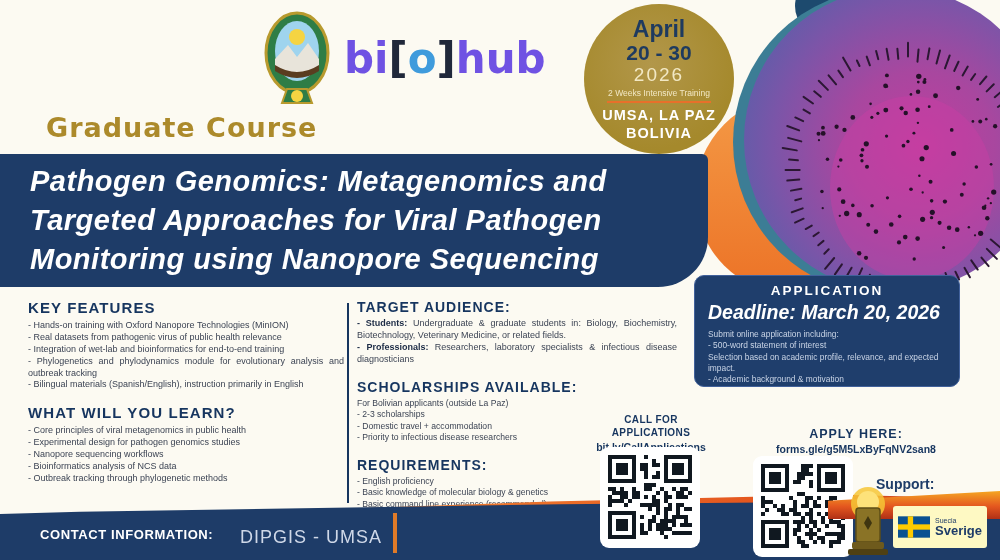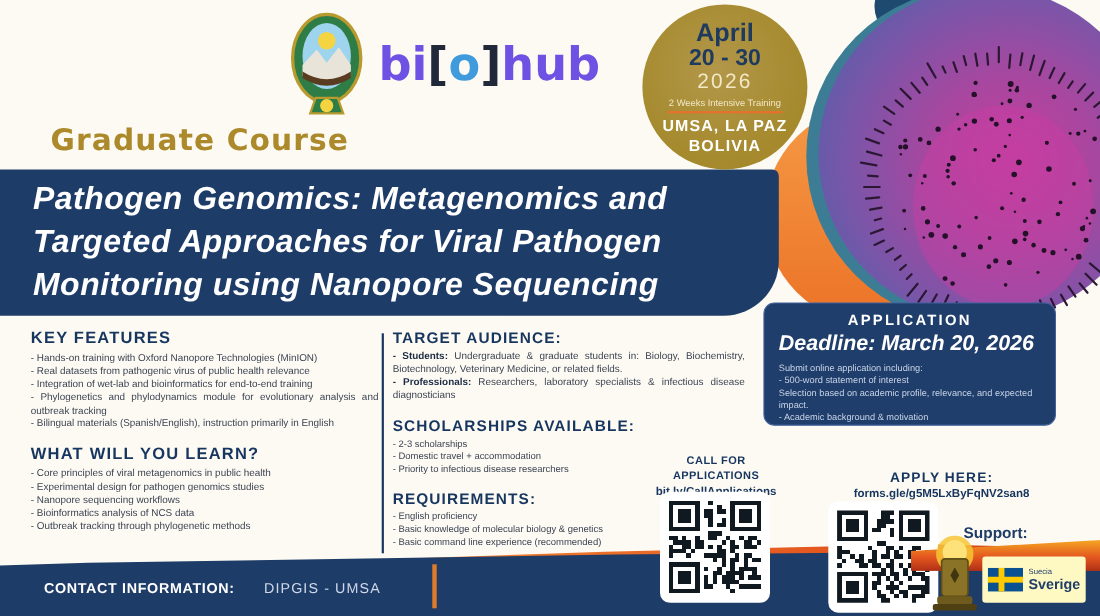--- a/index.html
+++ b/index.html
@@ -61,21 +61,21 @@
   
   .stripe-orange { position:absolute; left:0; top:492px; width:1000px; height:68px; z-index:2;
     background:linear-gradient(90deg,#e87426,#f08030 40%,#e4571f 75%,#c8401c);
     clip-path:polygon(0 42%,55% 14%,84% 4%,100% 10%,100% 100%,0 100%); }
   .band-navy { position:absolute; left:0; top:498px; width:1000px; height:62px; background:#1e3c68; z-index:3;
     clip-path:polygon(0 26%,8% 22%,56% 10%,100% 4%,100% 100%,0 100%); }
   .sunset { position:absolute; left:828px; top:491px; width:172px; height:28px; z-index:4;
     background:linear-gradient(180deg,#f5a623,#e4571f 55%,#b03016); clip-path:polygon(0 35%,100% 0,100% 100%,0 100%); }
   .contact-label { position:absolute; left:40px; top:527px; color:#fff; font-size:13px; font-weight:800;
     letter-spacing:.6px; z-index:5; }
-  .contact-value { position:absolute; left:240px; top:527px; color:#cfd8e8; font-size:13px; letter-spacing:1px; z-index:5; }
+  .contact-value { position:absolute; left:240px; top:527px; color:#cfd8e8; font-size:18px; letter-spacing:1px; z-index:5; }
   .contact-div { position:absolute; left:393px; top:513px; width:4px; height:40px; background:#e07b28; z-index:5; }
 
   .support-label { position:absolute; left:876px; top:476px; color:#1e3c68; font-size:14px; font-weight:800; z-index:3; }
   .trophy { position:absolute; left:840px; top:486px; width:56px; height:72px; z-index:6; }
   .sweden { position:absolute; left:893px; top:506px; width:94px; height:42px; background:#fef9c3; border-radius:3px;
     z-index:6; display:flex; align-items:center; gap:5px; padding:4px 5px; }
   .sw-txt { line-height:1.05; }
   .sw-small { font-size:7px; color:#1e3c68; }
   .sw-big { font-size:13px; font-weight:bold; color:#1e3c68; }
 </style>
@@ -323,20 +323,21 @@
   </div>
 
   <div class="vline"></div>
 
   <div class="col-mid">
     <div class="sec-h2">TARGET AUDIENCE:</div>
     <div class="item"><span class="lead">- Students:</span> <span>Undergraduate &amp; graduate students in: Biology, Biochemistry, Biotechnology, Veterinary Medicine, or related fields.</span></div>
     <div class="item"><span class="lead">- Professionals:</span> <span>Researchers, laboratory specialists &amp; infectious disease diagnosticians</span></div>
     <div class="blockgap"></div>
     <div class="sec-h2">SCHOLARSHIPS AVAILABLE:</div>
+    <div class="item-s">For Bolivian applicants (outside La Paz)</div>
     <div class="item-s">- 2-3 scholarships</div>
     <div class="item-s">- Domestic travel + accommodation</div>
     <div class="item-s">- Priority to infectious disease researchers</div>
     <div class="blockgap"></div>
     <div class="sec-h2">REQUIREMENTS:</div>
     <div class="item-s">- English proficiency</div>
     <div class="item-s">- Basic knowledge of molecular biology &amp; genetics</div>
     <div class="item-s">- Basic command line experience (recommended)</div>
   </div>
 

